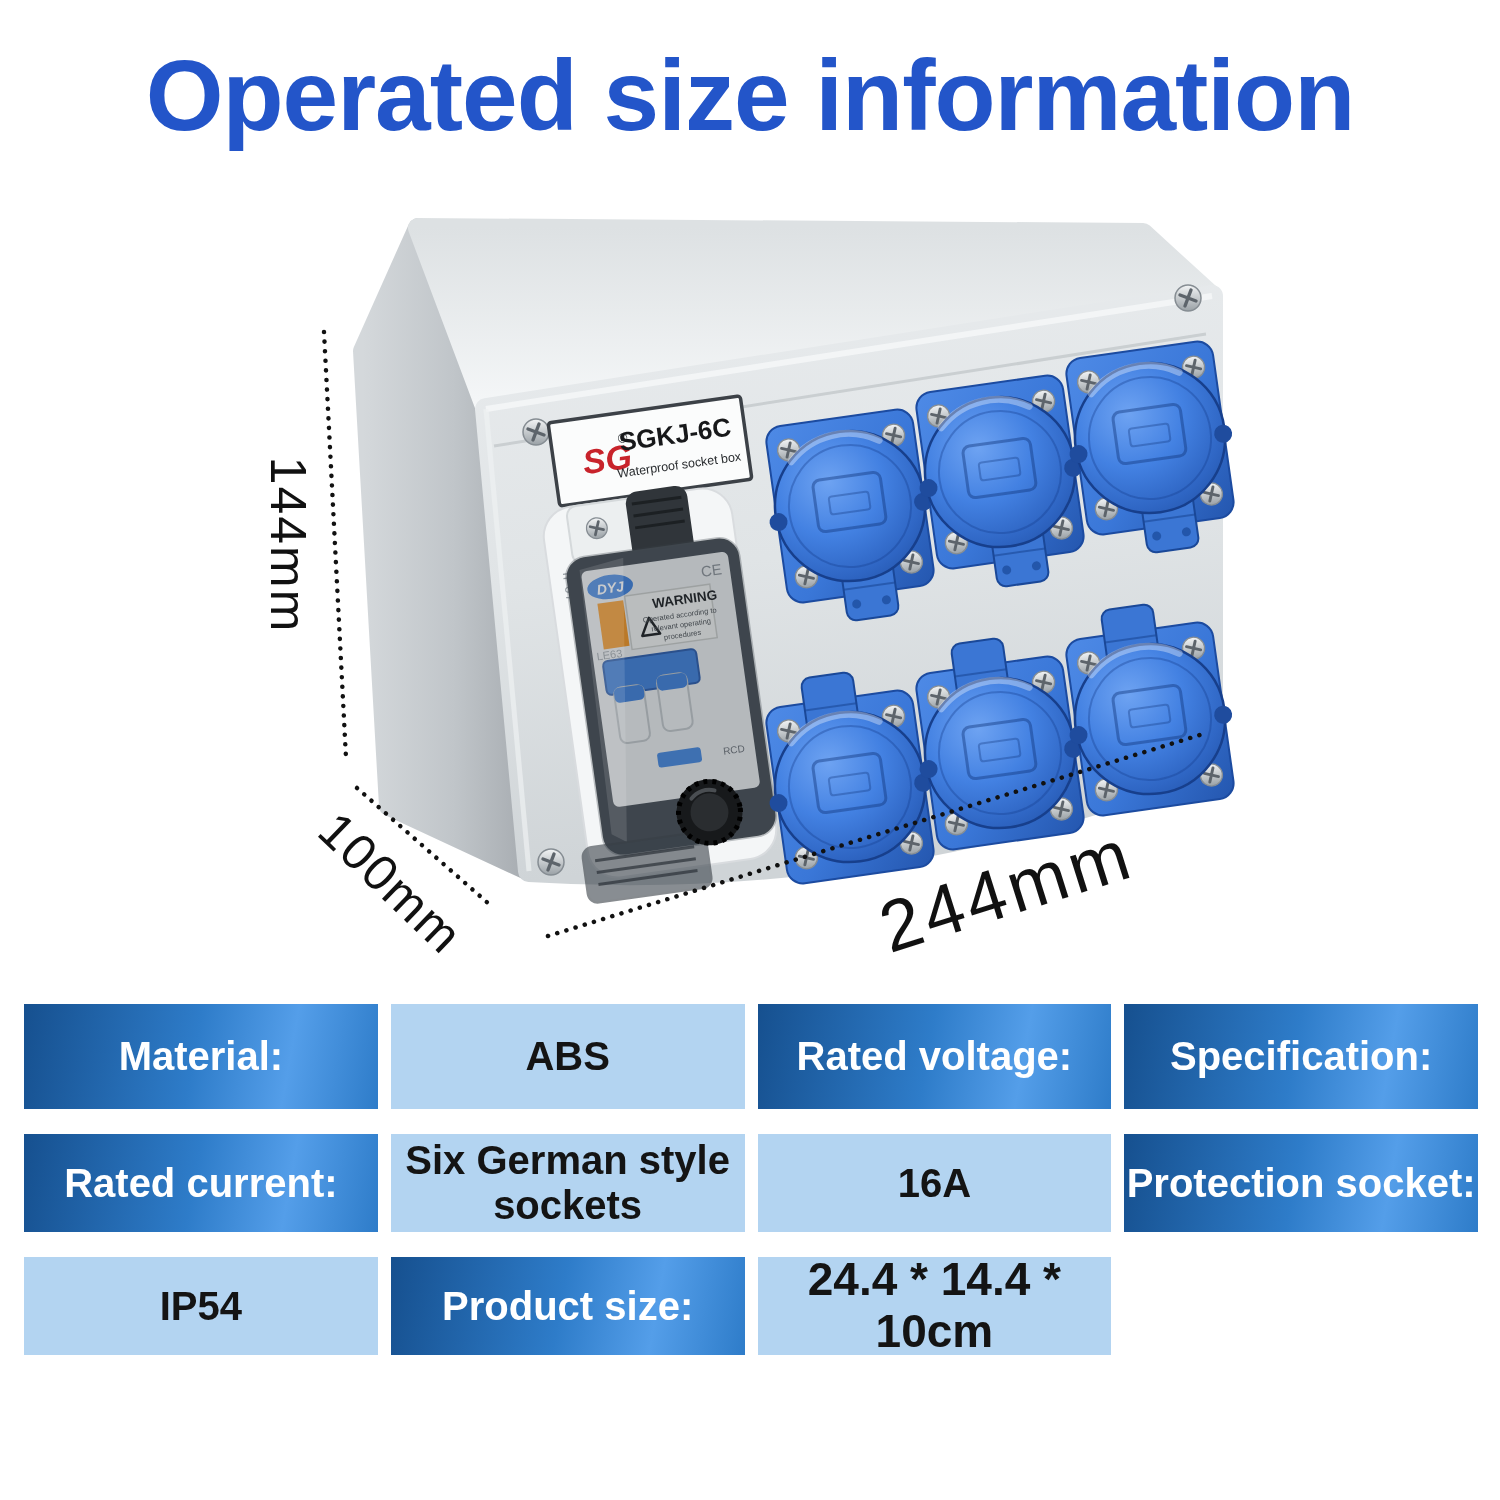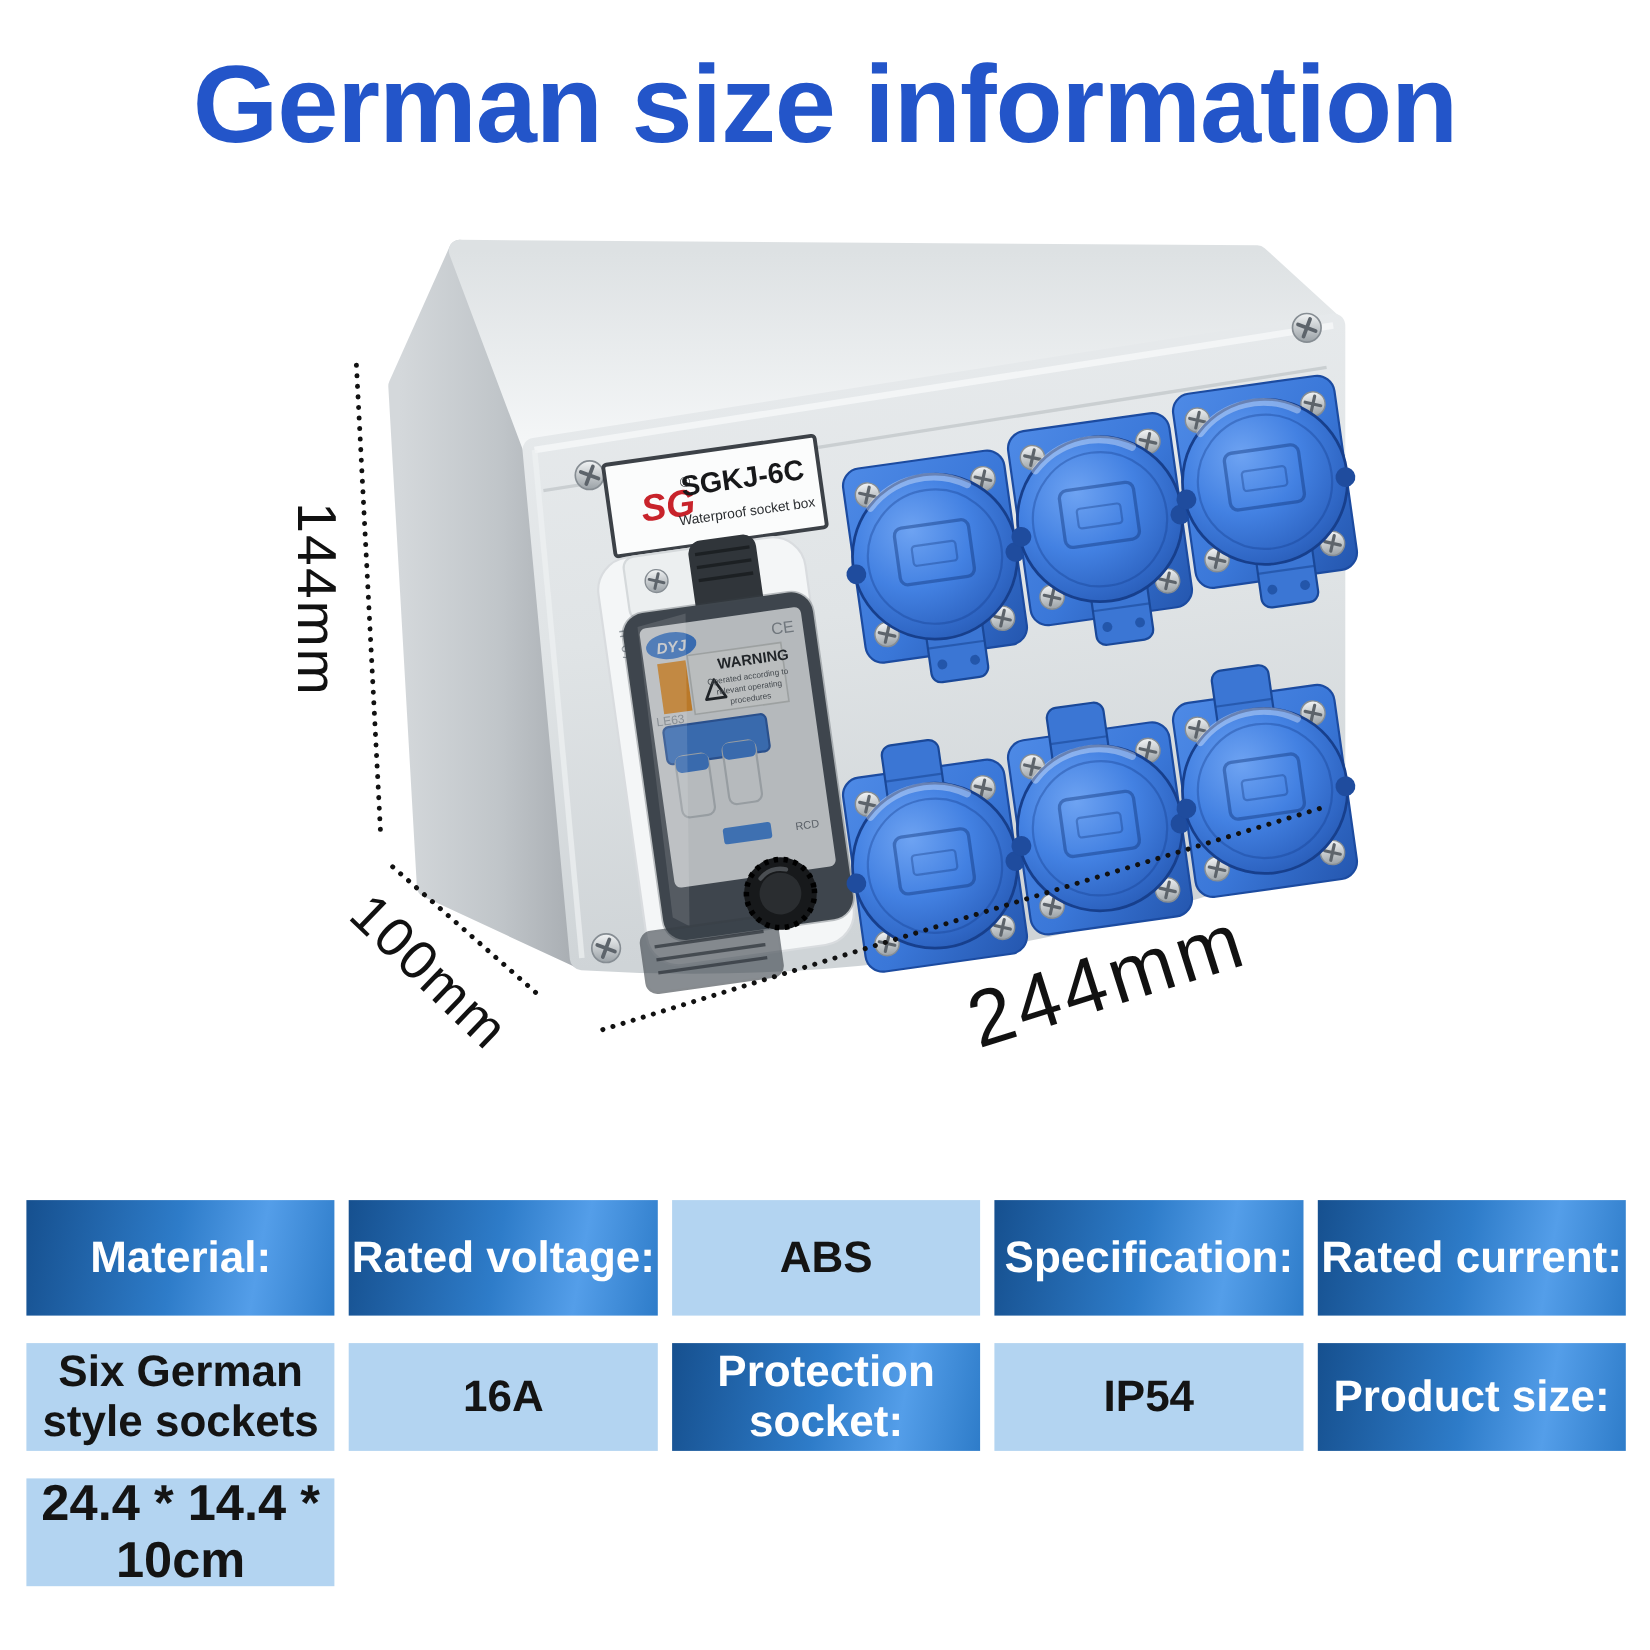--- a/index.html
+++ b/index.html
@@ -7,22 +7,22 @@
     width:1500px;height:1500px;position:relative;overflow:hidden;
     background:#ffffff;font-family:"Liberation Sans", sans-serif;
   }
   .page-title{
     position:absolute;top:38px;left:0;width:1500px;margin:0;
     text-align:center;font-size:100px;font-weight:bold;letter-spacing:-1px;
     color:var(--title-blue,#2355c9);
   }
   #product-svg{position:absolute;top:0;left:0;}
   .spec-table{
-    position:absolute;left:24px;top:1091px;width:1454px;
-    display:grid;grid-template-columns:repeat(5,1fr);
+    position:absolute;left:24px;top:1004px;width:1454px;
+    display:grid;grid-template-columns:repeat(4,1fr);
     grid-template-rows:105px 98px 98px;column-gap:13px;row-gap:25px;
   }
   .cell{
     display:flex;align-items:center;justify-content:center;
     text-align:center;line-height:1.12;
   }
   .cell.label{
     background:linear-gradient(100deg,
       var(--tbl-label-dark,#16508f) 0%,
       var(--tbl-label-mid,#2e7cc9) 48%,
@@ -33,21 +33,21 @@
   .cell.value{
     background:var(--tbl-value-bg,#b3d4f1);
     color:#141414;font-weight:bold;font-size:40px;
   }
   .cell.value.small{font-size:46px;}
   text{font-family:"Liberation Sans", sans-serif;}
 </style>
 </head>
 <body>
 
-<h1 class="page-title">German size information</h1>
+<h1 class="page-title">Operated size information</h1>
 
 <svg id="product-svg" width="1500" height="1060" viewBox="0 0 1500 1060">
   <defs>
     <linearGradient id="gTop" x1="0" y1="0" x2="0" y2="1">
       <stop offset="0" stop-color="#dde1e3"></stop>
       <stop offset="1" stop-color="#f5f7f8"></stop>
     </linearGradient>
     <linearGradient id="gSide" x1="0" y1="0" x2="1" y2="0">
       <stop offset="0" stop-color="#d4d8db"></stop>
       <stop offset="0.55" stop-color="#c0c5c9"></stop>
@@ -203,22 +203,22 @@
     <line x1="357" y1="788" x2="489" y2="904"></line>
     <line x1="548" y1="936" x2="1203" y2="734"></line>
   </g>
   <text transform="translate(284,545) rotate(90)" text-anchor="middle" dominant-baseline="middle" font-size="50" letter-spacing="2" fill="var(--dim-text,#111111)">144mm</text>
   <text transform="translate(388,886) rotate(44)" text-anchor="middle" dominant-baseline="middle" font-size="50" letter-spacing="2" fill="var(--dim-text,#111111)">100mm</text>
   <text transform="translate(1008,896) rotate(-17.5)" text-anchor="middle" dominant-baseline="middle" font-size="72" letter-spacing="4" fill="var(--dim-text,#111111)">244mm</text>
 </svg>
 
 <div class="spec-table">
     <div class="cell label">Material:</div>
+    <div class="cell value">ABS</div>
     <div class="cell label">Rated voltage:</div>
-    <div class="cell value">ABS</div>
     <div class="cell label">Specification:</div>
     <div class="cell label">Rated current:</div>
     <div class="cell value">Six German style sockets</div>
     <div class="cell value">16A</div>
     <div class="cell label">Protection socket:</div>
     <div class="cell value">IP54</div>
     <div class="cell label">Product size:</div>
     <div class="cell value small">24.4 * 14.4 * 10cm</div>
   </div>
 

